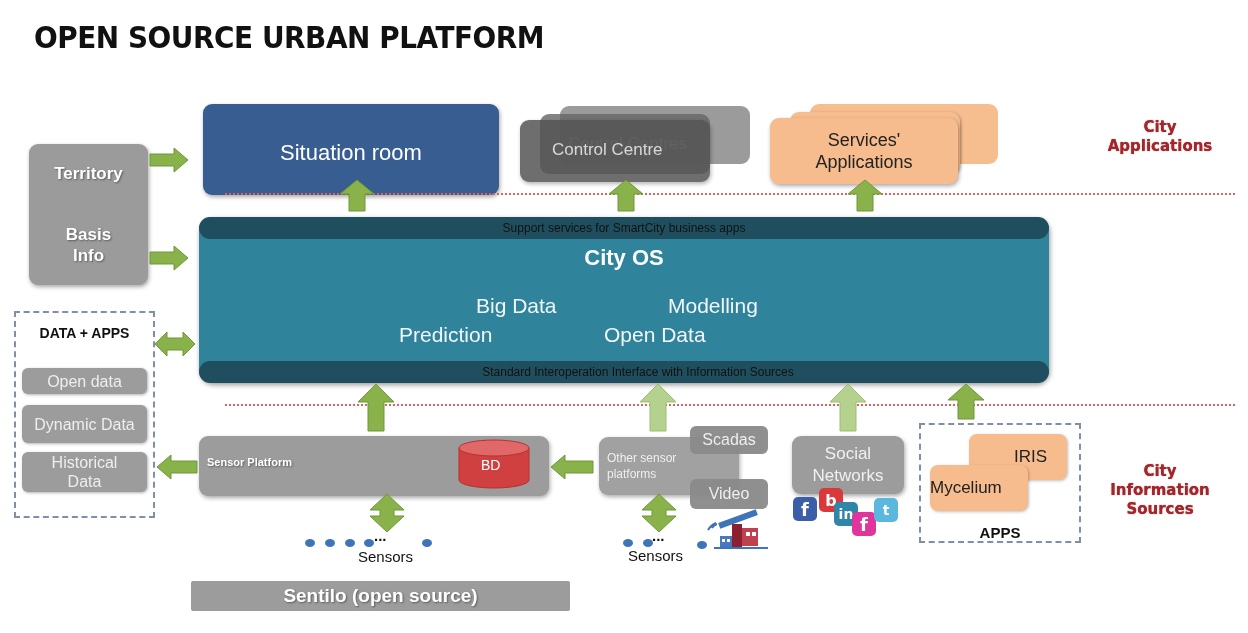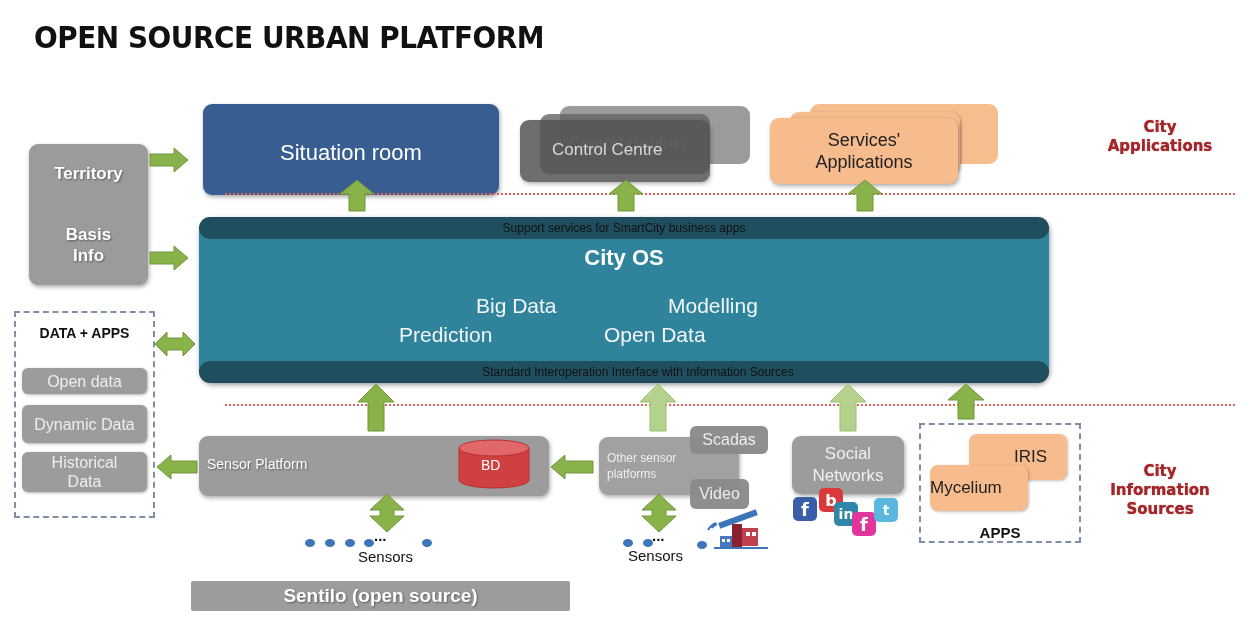--- a/index.html
+++ b/index.html
@@ -35,21 +35,21 @@
   .band.top { top: 0; }
   .band.bottom { bottom: 0; padding-left: 28px; }
   .cityos-title { position: absolute; left: 0; width: 100%; top: 28px; text-align: center; color: #fff; font-weight: bold; font-size: 22px; }
   .cityos-item { position: absolute; color: #f2f6f8; font-size: 21px; }
 
   .dash-box { position: absolute; border: 2px dashed #7f8fa8; background: #fff; }
   .data-apps-title { position: absolute; left: 0; width: 100%; top: 12px; text-align: center; font-weight: bold; font-size: 14px; color: #111; }
   .grey-item { position: absolute; left: 6px; width: 125px; background: #9c9c9c; color: #eee; font-size: 16px; border-radius: 6px; display: flex; align-items: center; justify-content: center; text-align: center; line-height: 19px; box-shadow: 1px 1px 3px rgba(0,0,0,0.3); }
 
   .sensor-platform { left: 199px; top: 436px; width: 350px; height: 60px; background: #9c9c9c; border-radius: 9px; }
-  .sp-label { position: absolute; left: 8px; top: 20px; color: #fff; font-weight: normal; font-size: 14px; text-shadow: 1px 1px 2px rgba(0,0,0,0.4); }
+  .sp-label { position: absolute; left: 8px; top: 20px; color: #fff; font-weight: bold; font-size: 11px; text-shadow: 1px 1px 2px rgba(0,0,0,0.4); }
 
   .other-sp { left: 599px; top: 437px; width: 140px; height: 58px; background: #9c9c9c; border-radius: 9px; opacity: 0.95; }
   .other-sp-label { position: absolute; left: 8px; top: 13px; color: #eee; font-size: 12px; line-height: 16px; text-align: left; }
   .mini-grey { position: absolute; background: #8a8a8a; border-radius: 6px; color: #f0f0f0; font-size: 16px; display: flex; align-items: center; justify-content: center; opacity: 0.95; }
 
   .social { left: 792px; top: 436px; width: 112px; height: 58px; background: #9c9c9c; color: #f0f0f0; font-size: 17px; line-height: 22px; }
 
   .app-orange { position: absolute; background: #f7bc8e; border-radius: 8px; color: #222; font-size: 17px; display: flex; align-items: center; justify-content: flex-start; box-shadow: 1px 1px 3px rgba(0,0,0,0.25); }
 
   .sentilo { left: 191px; top: 581px; width: 379px; height: 30px; background: #9c9c9c; color: #fff; font-weight: bold; font-size: 19px; text-shadow: 1px 1px 2px rgba(0,0,0,0.4); border-radius: 2px; }
@@ -127,21 +127,21 @@
   </svg>
   <span class="abs" style="left:282px; top:21px; color:#fff; font-size:14px;">BD</span>
 </div>
 
 <div class="abs other-sp shadow">
   <span class="other-sp-label" style="width:95px;">Other sensor platforms</span>
 </div>
 <div class="mini-grey" style="left:690px; top:426px; width:78px; height:28px;">
   <span>Scadas</span>
 </div>
-<div class="mini-grey" style="left:690px; top:479px; width:59px; height:30px;">
+<div class="mini-grey" style="left:690px; top:479px; width:78px; height:30px;">
   <span>Video</span>
 </div>
 
 <div class="box social shadow">
   <span style="padding:0 14px;">Social Networks</span>
 </div>
 <div class="social-icon" style="left:793px; top:497px; background:#3b5ea8;">f</div>
 <div class="social-icon" style="left:819px; top:488px; background:#d9393a; font-size:16px;">b</div>
 <div class="social-icon" style="left:834px; top:502px; background:#2f86a8; font-size:14px;">in</div>
 <div class="social-icon" style="left:852px; top:512px; background:#e0359a;">f</div>

